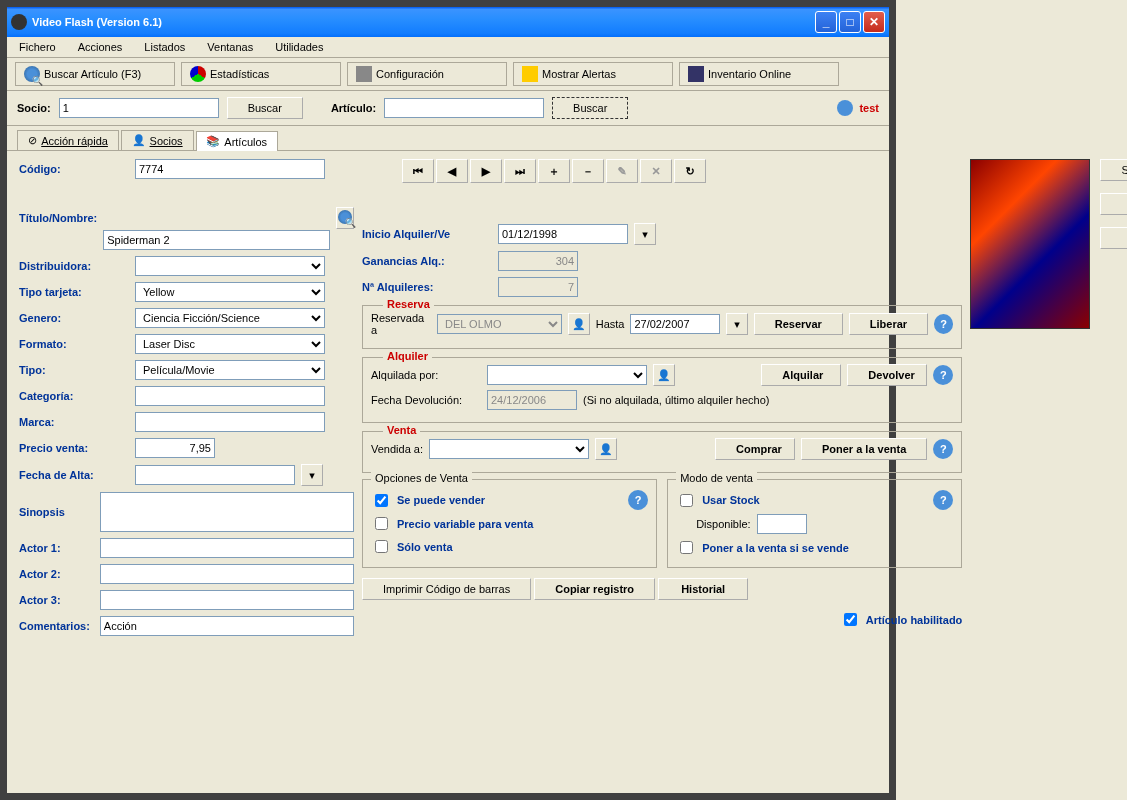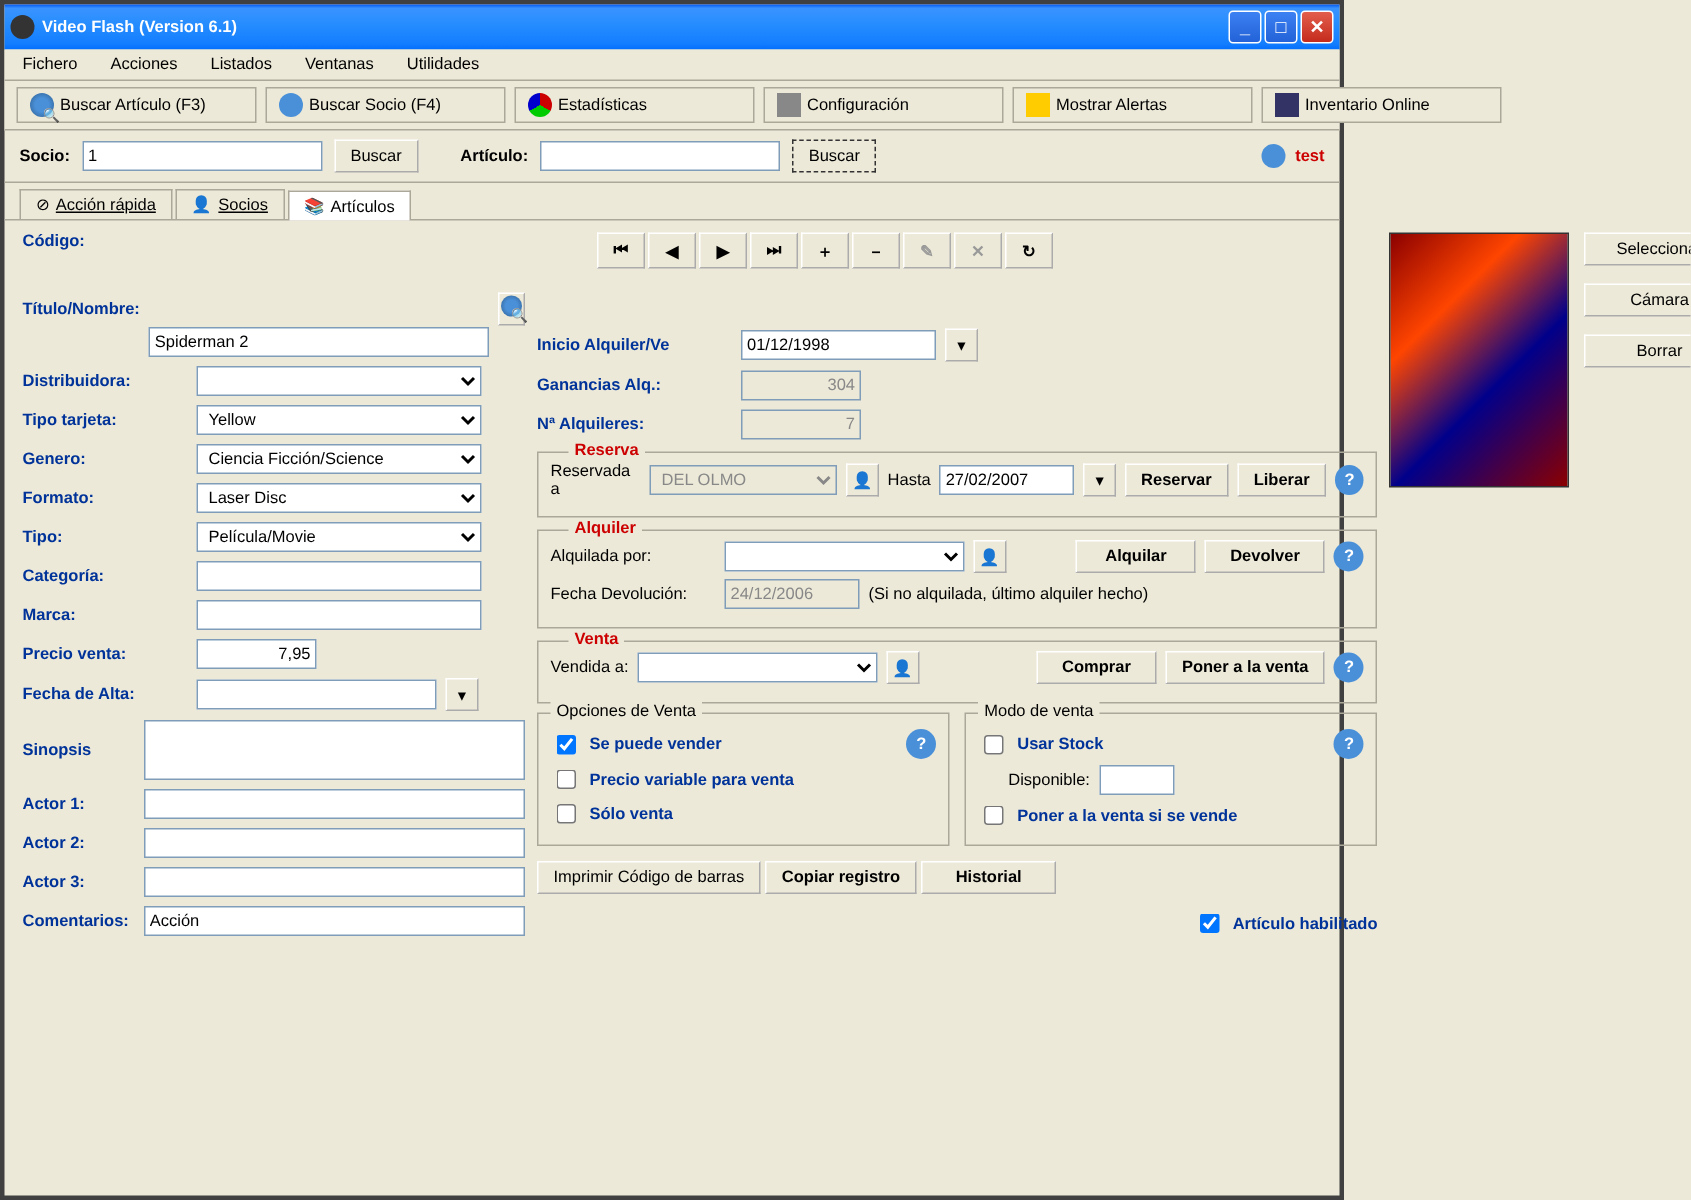--- a/index.html
+++ b/index.html
@@ -1,34 +1,34 @@
 <!DOCTYPE html>
 <html><head>
 <meta charset="utf-8">
 <style>
 * { box-sizing: border-box; font-family: Tahoma, sans-serif; font-size: 11px; }
 body { margin: 0; background: #ece9d8; }
-.window { width: 896px; height: 800px; border: 3px solid #404040; display: flex; flex-direction: column; }
+.window { width: 896px; height: 800px; border: 7px solid #404040; display: flex; flex-direction: column; }
 .titlebar { background: linear-gradient(to bottom, #0058ee 0%, #3a93ff 8%, #288eff 40%, #127dff 88%, #036ffc 100%); height: 30px; display: flex; align-items: center; padding: 0 4px; color: white; font-weight: bold; font-size: 13px; }
 .titlebar .icon { width: 16px; height: 16px; background: #333; border-radius: 50%; margin-right: 5px; }
 .titlebar .title { flex: 1; }
 .titlebar .winbtns { display: flex; gap: 2px; }
 .winbtn { width: 22px; height: 22px; border: 1px solid #fff; border-radius: 3px; display: flex; align-items: center; justify-content: center; color: white; font-weight: bold; font-size: 12px; }
 .winbtn.min, .winbtn.max { background: linear-gradient(to bottom, #3c81f3, #2362d8); }
 .winbtn.close { background: linear-gradient(to bottom, #e35e4c, #c42b1c); }
 .menubar { background: #ece9d8; padding: 2px 8px; display: flex; gap: 14px; border-bottom: 1px solid #aca899; }
 .menubar span { padding: 2px 4px; }
 .toolbar { background: #ece9d8; padding: 4px 8px; display: flex; gap: 6px; border-bottom: 1px solid #aca899; }
 .tbtn { background: #ece9d8; border: 1px solid #aca899; padding: 3px 8px; display: flex; align-items: center; gap: 4px; min-width: 160px; }
 .tbtn .ico { width: 16px; height: 16px; display: inline-block; }
 .searchbar { padding: 6px 10px; display: flex; align-items: center; gap: 8px; border-bottom: 1px solid #aca899; }
 .searchbar label { font-weight: bold; }
 .searchbar .right { margin-left: auto; display: flex; align-items: center; gap: 6px; color: #c00; font-weight: bold; }
 input[type=text], select { border: 1px solid #7f9db9; background: white; padding: 2px 3px; height: 20px; }
-.btn { background: #ece9d8; border: 1px outset #fff; padding: 2px 10px; height: 22px; }
+.btn { background: #ece9d8; border: 1px outset #fff; padding: 2px 20px; height: 22px; }
 .btn.dashed { border: 1px dashed #333; }
 .tabbar { padding: 4px 10px 0; display: flex; gap: 2px; border-bottom: 1px solid #aca899; }
 .tab { background: #ece9d8; border: 1px solid #aca899; border-bottom: none; padding: 3px 10px; display: flex; align-items: center; gap: 4px; }
 .tab.active { background: #fff; position: relative; top: 1px; }
 .tab .u { text-decoration: underline; }
 .content { flex: 1; padding: 8px 12px; display: flex; gap: 8px; }
 .leftcol { width: 335px; display: flex; flex-direction: column; gap: 6px; }
 .row { display: flex; align-items: center; gap: 6px; }
 .row label { width: 110px; font-weight: bold; color: #003399; }
 .leftcol input, .leftcol select { width: 190px; }
@@ -79,24 +79,20 @@
     <span>Ventanas</span>
     <span>Utilidades</span>
   </div>
 
   <div class="toolbar">
     <div class="tbtn">
         <span class="ico ico-globe"></span>
         <span>Buscar Artículo (F3)</span>
       </div>
     <div class="tbtn">
-        <span class="ico ico-person"></span>
-        <span>Buscar Socio (F4)</span>
-      </div>
-    <div class="tbtn">
         <span class="ico ico-pie"></span>
         <span>Estadísticas</span>
       </div>
     <div class="tbtn">
         <span class="ico ico-wrench"></span>
         <span>Configuración</span>
       </div>
     <div class="tbtn">
         <span class="ico ico-warn"></span>
         <span>Mostrar Alertas</span>
@@ -132,20 +128,21 @@
     <div class="tab active">
         <span>📚</span>
         <span>Artículos</span>
       </div>
   </div>
 
   <div class="content">
     <div class="leftcol">
       <div class="row">
           <label>Código:</label>
+          <input type="text" value="7774" style="">
         </div>
       <div class="row">
           <label>Título/Nombre:</label>
           <input type="text" style="width: 370px; margin-top: 45px;" value="Spiderman 2">
           <button class="btn" style="width:28px;padding:0"><span class="ico ico-globe" style="width:14px;height:14px;display:inline-block"></span></button>
         </div>
       <div class="row">
           <label>Distribuidora:</label>
           <select><option></option></select>
         </div>

